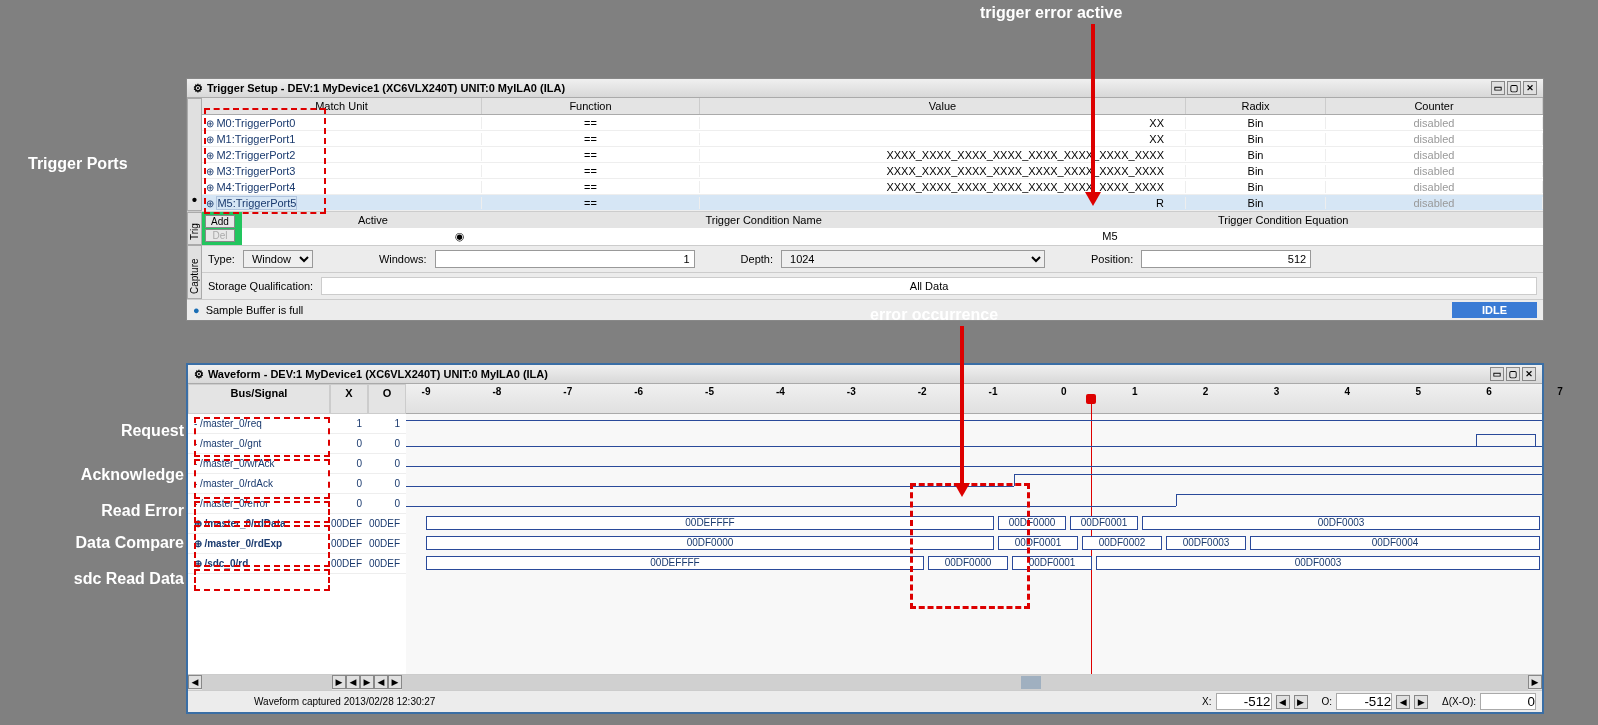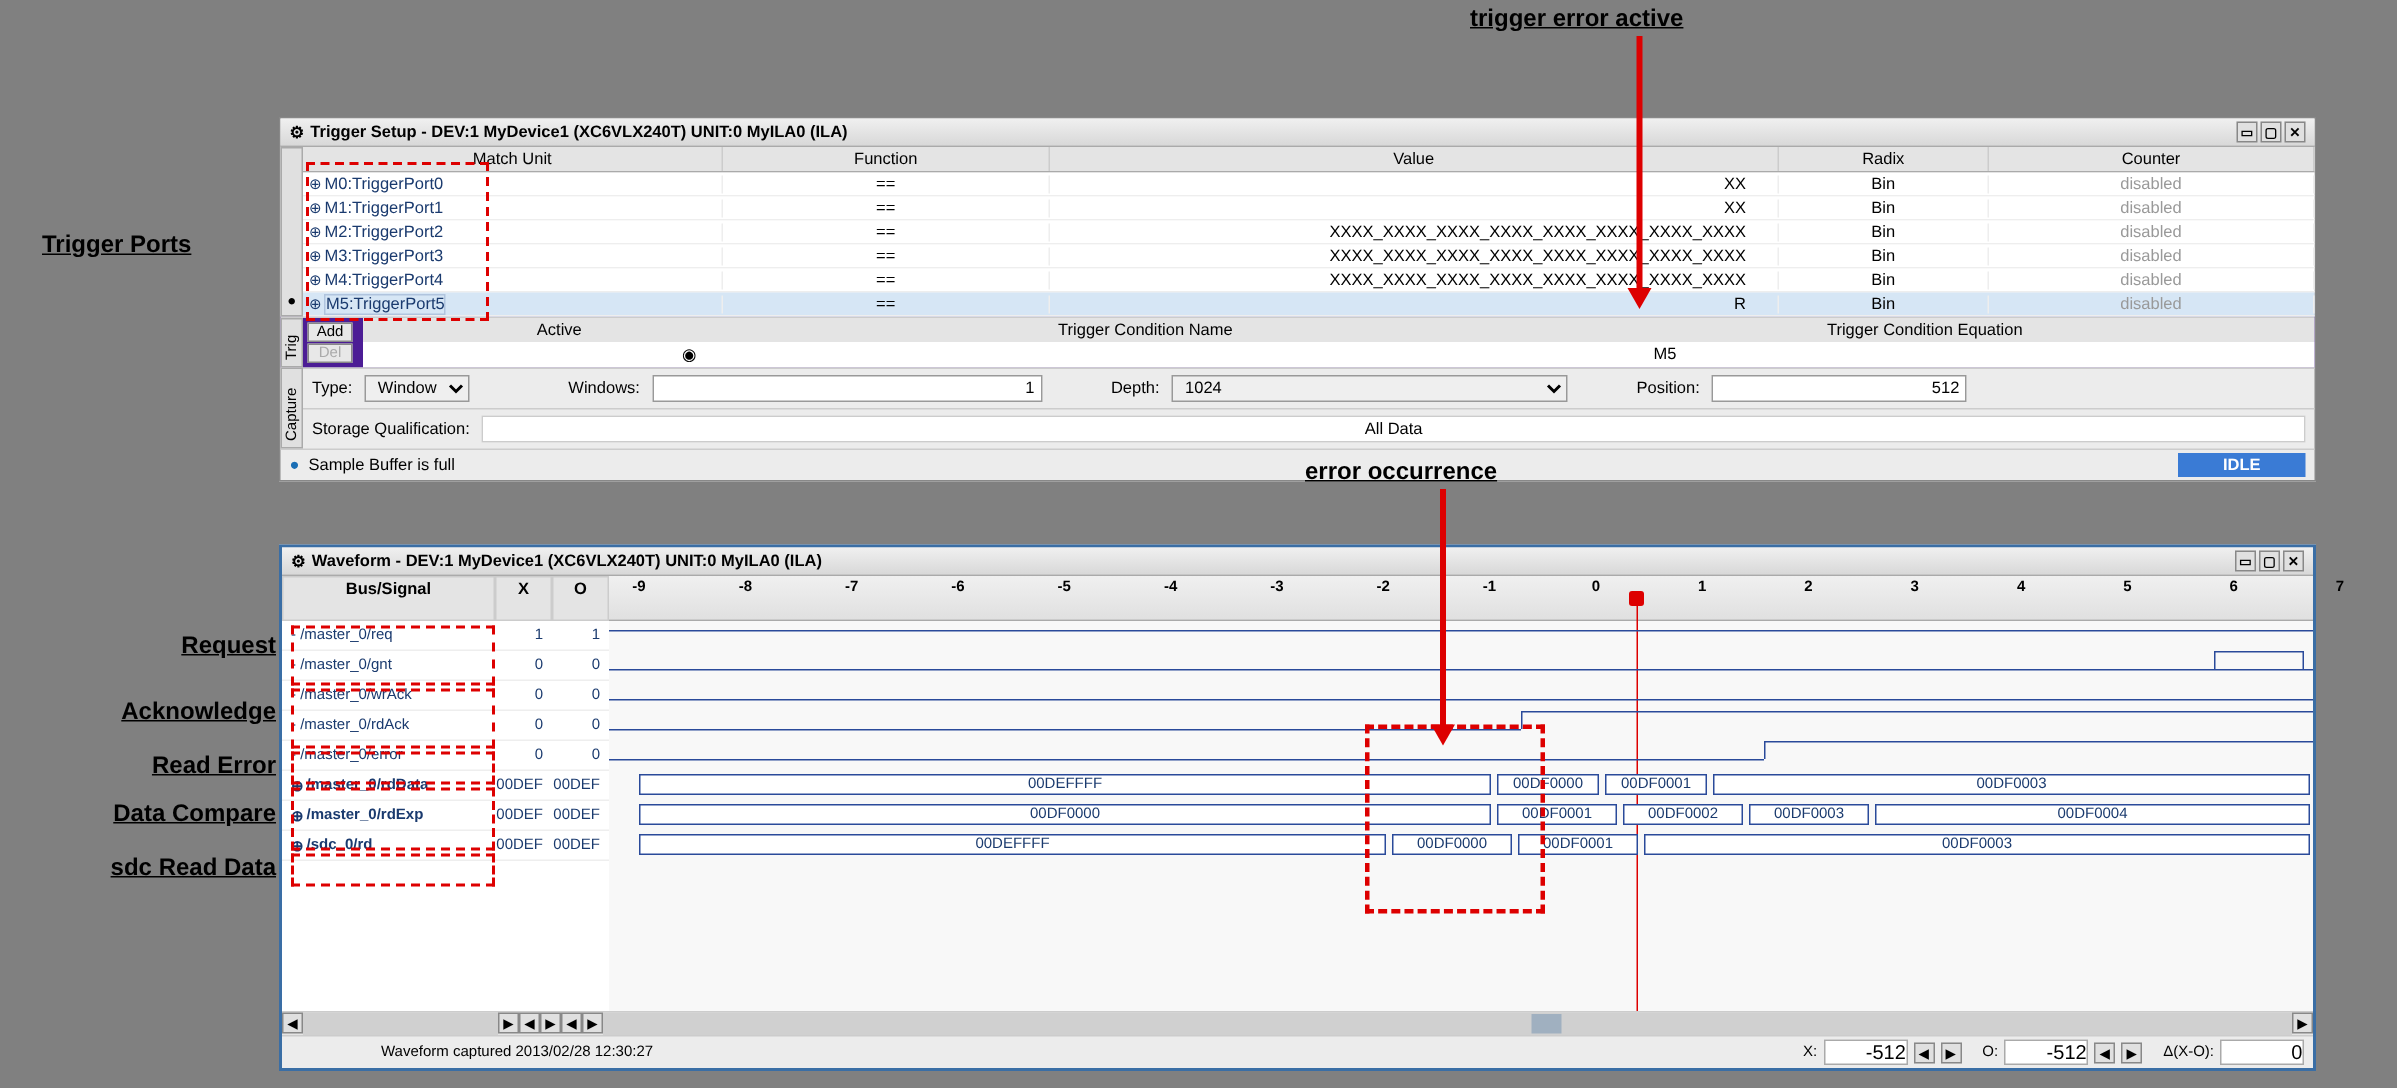--- a/index.html
+++ b/index.html
@@ -1,17 +1,17 @@
 <!DOCTYPE html>
 <html><head>
 <meta charset="utf-8">
 <style>
   * { box-sizing: border-box; margin: 0; padding: 0; }
   body { font-family: Arial, sans-serif; font-size: 11px; background: #808080; position: relative; width: 1598px; height: 725px; }
-  .annotation { position: absolute; color: #000000; font-weight: bold; font-size: 16px; z-index: 100; text-decoration: underline; }
+  .annotation { position: absolute; color: #ffffff; font-weight: bold; font-size: 16px; z-index: 100; }
   .red-dash { border: 2px dashed #d00; position: absolute; z-index: 90; }
 
   .panel { position: absolute; background: #ececec; border: 1px solid #888; left: 186px; }
   .panel-title { background: linear-gradient(#f0f0f0,#d8d8d8); border-bottom: 1px solid #aaa; padding: 2px 6px; font-weight: bold; font-size: 11px; display: flex; align-items: center; }
   .panel-title .icon { margin-right: 4px; }
   .panel-controls { margin-left: auto; display: flex; gap: 2px; }
   .panel-controls span { border: 1px solid #888; width: 14px; height: 14px; display: inline-flex; align-items: center; justify-content: center; font-size: 9px; background: #e0e0e0; }
 
   .trigger-panel { top: 78px; width: 1358px; }
   .table-head { display: flex; background: #e4e4e4; border-bottom: 1px solid #aaa; font-size: 11px; }
@@ -25,21 +25,21 @@
   .trow.sel { background: #d6e6f5; }
   .td { border-right: 1px solid #eee; padding: 0 4px; }
   .td.mu { width: 280px; color: #1a3a6e; }
   .td.fn { width: 218px; text-align: center; }
   .td.val { width: 486px; text-align: right; padding-right: 21px;}
   .td.rx { width: 140px; text-align: center; }
   .td.cnt { flex: 1; text-align: center; color: #999; }
 
   .vert-tab { writing-mode: vertical-rl; transform: rotate(180deg); padding: 4px 1px; background: #e0e0e0; border: 1px solid #aaa; font-size: 10px; }
 
-  .cond-bar { display: flex; background: #4c1d95; border-top: 1px solid #ccc; }
+  .cond-bar { display: flex; background: #22c55e; border-top: 1px solid #ccc; }
   .cond-left { width: 40px; padding: 2px; }
   .cond-btn { display: block; text-align: center; border: 1px solid #888; background: #e8e8e8; font-size: 10px; margin: 1px; width: 30px; cursor: default; }
   .cond-btn.disabled { color: #aaa; }
   .cond-cols { flex: 1; display: flex; flex-direction: column; }
   .cond-head { display: flex; background: #e4e4e4; }
   .cond-head > div, .cond-body > div { flex: 1; text-align: center; padding: 2px;}
   .cond-body { display: flex; background: #fff; }
 
   .capture { display: flex; align-items: center; padding: 4px 6px; border-top:1px solid #ccc; gap: 6px; }
   .capture label { margin-right: 2px; }

